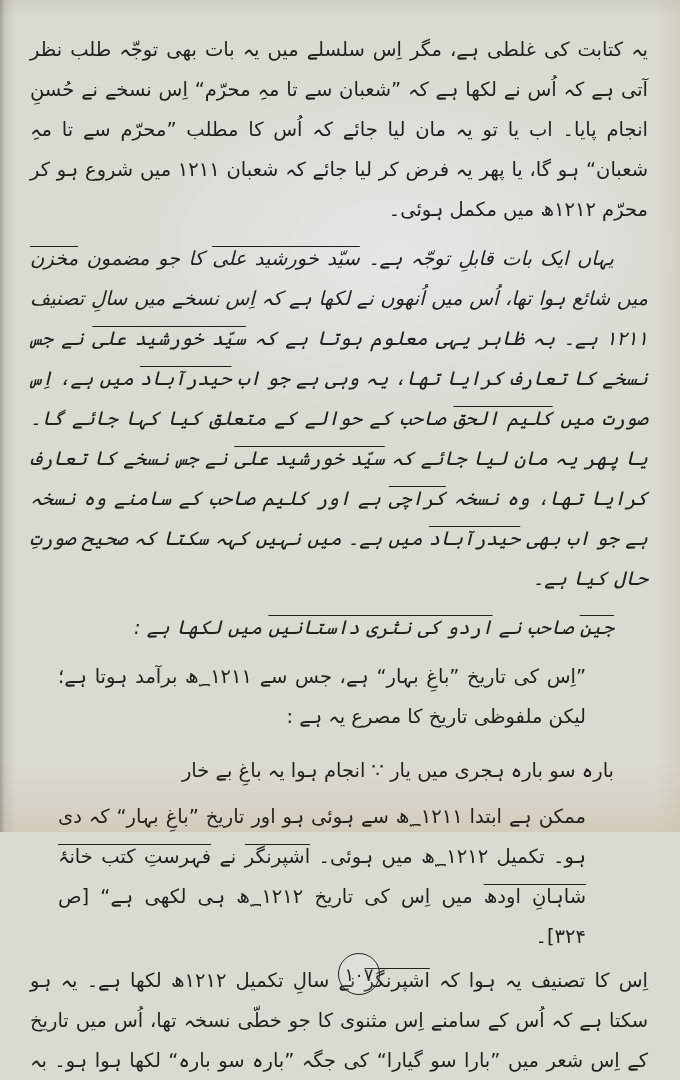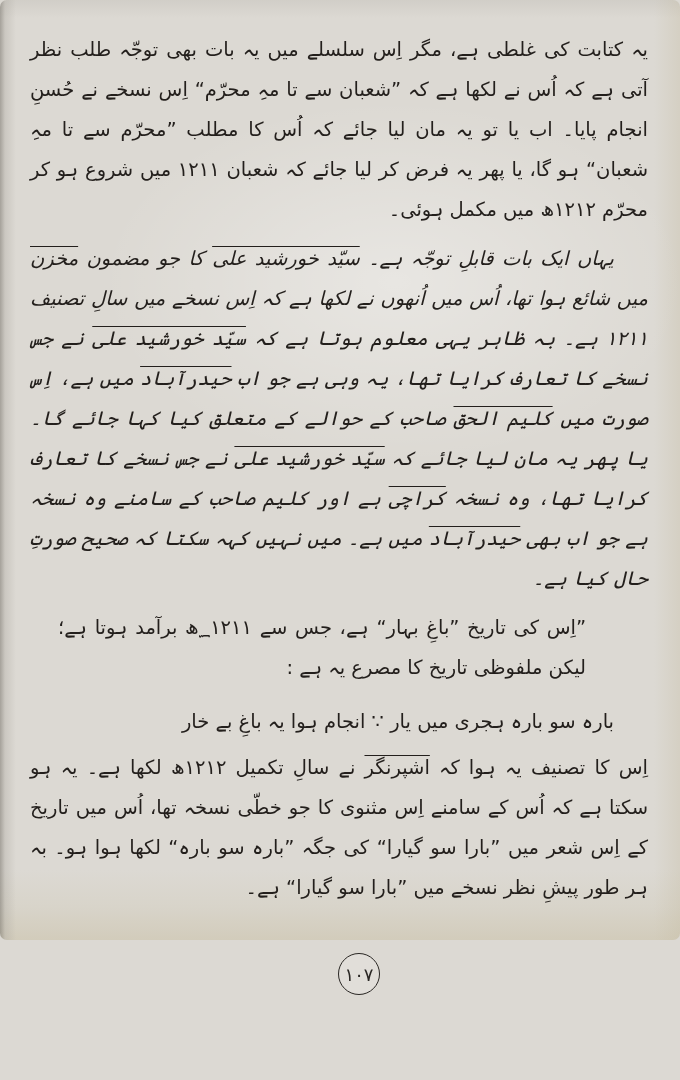--- a/index.html
+++ b/index.html
@@ -3,29 +3,28 @@
 <meta charset="utf-8">
 <style>
   html,body{margin:0;padding:0;}
   body{
     width:680px;height:1080px;
     font-family:"DejaVu Sans", sans-serif;
     background:#dcd9d3;
     overflow:hidden;
   }
   .sheet{
-    position:relative;width:680px;height:940px;
+    position:relative;width:680px;height:832px;
     background:
       linear-gradient(90deg, rgba(120,116,108,.55) 0px, rgba(170,166,158,.35) 5px, rgba(0,0,0,0) 16px),
       linear-gradient(270deg, rgba(196,186,158,.30) 0px, rgba(0,0,0,0) 26px),
       linear-gradient(0deg, rgba(198,188,158,.45) 0px, rgba(205,198,176,.25) 34px, rgba(0,0,0,0) 70px),
       linear-gradient(180deg, rgba(160,156,148,.18) 0px, rgba(0,0,0,0) 18px),
       radial-gradient(ellipse 420px 260px at 58% 30%, rgba(255,255,255,.35), rgba(0,0,0,0) 70%),
       #dcd9d3;
-    border-radius: 7px;
   }
   .text-block{
     position:absolute;
     top:30px;right:32px;left:30px;
     direction:rtl;
     color:#231f1c;
     font-size:19.5px;
     line-height:40px;
     text-align:justify;
     text-align-last:right;
@@ -59,25 +58,27 @@
 <body>
 
 <div class="sheet">
 
   <div class="text-block">
 
     <p><span>یہ کتابت کی غلطی ہے، مگر اِس سلسلے میں یہ بات بھی توجّہ طلب نظر آتی ہے کہ اُس نے لکھا ہے کہ ”شعبان سے تا مہِ محرّم“ اِس نسخے نے حُسنِ انجام پایا۔ اب یا تو یہ مان لیا جائے کہ اُس کا مطلب ”محرّم سے تا مہِ شعبان“ ہو گا، یا پھر یہ فرض کر لیا جائے کہ شعبان ۱۲۱۱ میں شروع ہو کر محرّم ۱۲۱۲ھ میں مکمل ہوئی۔</span></p>
 
     <p class="indent"><span>یہاں ایک بات قابلِ توجّہ ہے۔ </span><span class="ov">سیّد خورشید علی</span><span> کا جو مضمون </span><span class="ov">مخزن</span><span> میں شائع ہوا تھا، اُس میں اُنھوں نے لکھا ہے کہ اِس نسخے میں سالِ تصنیف ۱۲۱۱ ہے۔ بہ ظاہر یہی معلوم ہوتا ہے کہ </span><span class="ov">سیّد خورشید علی</span><span> نے جس نسخے کا تعارف کرایا تھا، یہ وہی ہے جو اب </span><span class="ov">حیدرآباد</span><span> میں ہے، اِس صورت میں </span><span class="ov">کلیم الحق</span><span> صاحب کے حوالے کے متعلق کیا کہا جائے گا۔ یا پھر یہ مان لیا جائے کہ </span><span class="ov">سیّد خورشید علی</span><span> نے جس نسخے کا تعارف کرایا تھا، وہ نسخہ </span><span class="ov">کراچی</span><span> ہے اور کلیم صاحب کے سامنے وہ نسخہ ہے جو اب بھی </span><span class="ov">حیدرآباد</span><span> میں ہے۔ میں نہیں کہہ سکتا کہ صحیح صورتِ حال کیا ہے۔</span></p>
 
+    <p class="indent"><span class="ov">جین</span><span> صاحب نے </span><span class="ov">اردو کی نثری داستانیں</span><span> میں لکھا ہے :</span></p>
 
     <div class="quote-block"><span>”اِس کی تاریخ ”باغِ بہار“ ہے، جس سے ؁۱۲۱۱ھ برآمد ہوتا ہے؛ لیکن ملفوظی تاریخ کا مصرع یہ ہے :</span></div>
 
     <div class="verse-line"><span>بارہ سو بارہ ہجری میں یار ∵ انجام ہوا یہ باغِ بے خار</span></div>
 
+    <div class="quote-block"><span>ممکن ہے ابتدا ؁۱۲۱۱ھ سے ہوئی ہو اور تاریخ ”باغِ بہار“ کہ دی ہو۔ تکمیل ؁۱۲۱۲ھ میں ہوئی۔ </span><span class="ov">اشپرنگر</span><span> نے </span><span class="ov">فہرستِ کتب خانۂ شاہانِ اودھ</span><span> میں اِس کی تاریخ ؁۱۲۱۲ھ ہی لکھی ہے“ [ص ۳۲۴]۔</span></div>
 
     <p><span>اِس کا تصنیف یہ ہوا کہ </span><span class="ov">اشپرنگر</span><span> نے سالِ تکمیل ۱۲۱۲ھ لکھا ہے۔ یہ ہو سکتا ہے کہ اُس کے سامنے اِس مثنوی کا جو خطّی نسخہ تھا، اُس میں تاریخ کے اِس شعر میں ”بارا سو گیارا“ کی جگہ ”بارہ سو بارہ“ لکھا ہوا ہو۔ بہ ہر طور پیشِ نظر نسخے میں ”بارا سو گیارا“ ہے۔</span></p>
 
   </div>
 
   <div class="page-num-circle">
     <span>۱۰۷</span>
   </div>
 
 </div>

